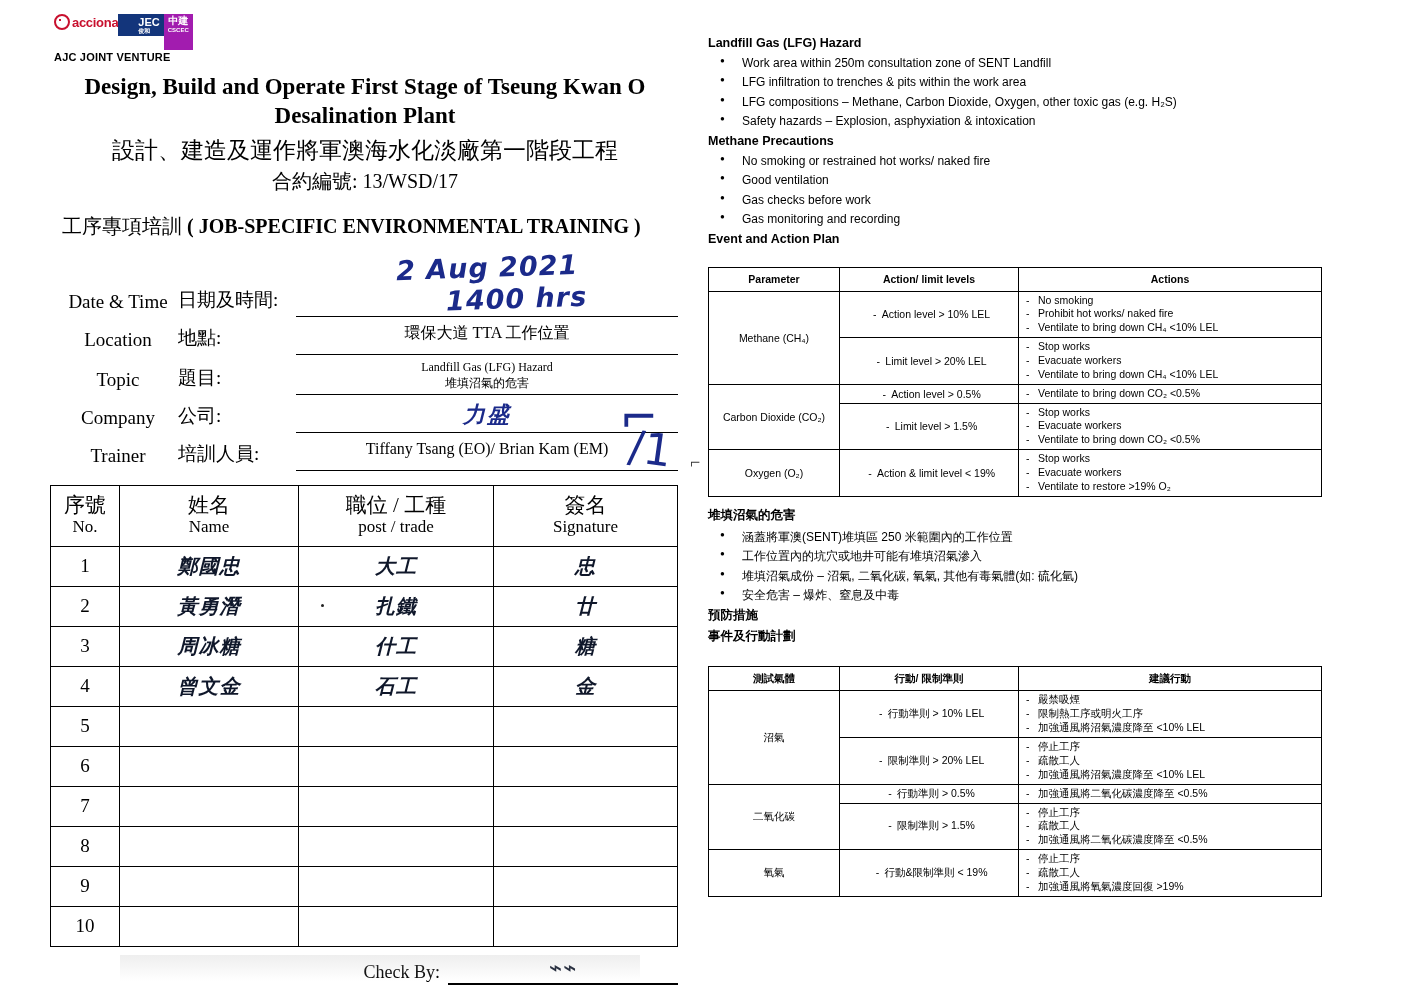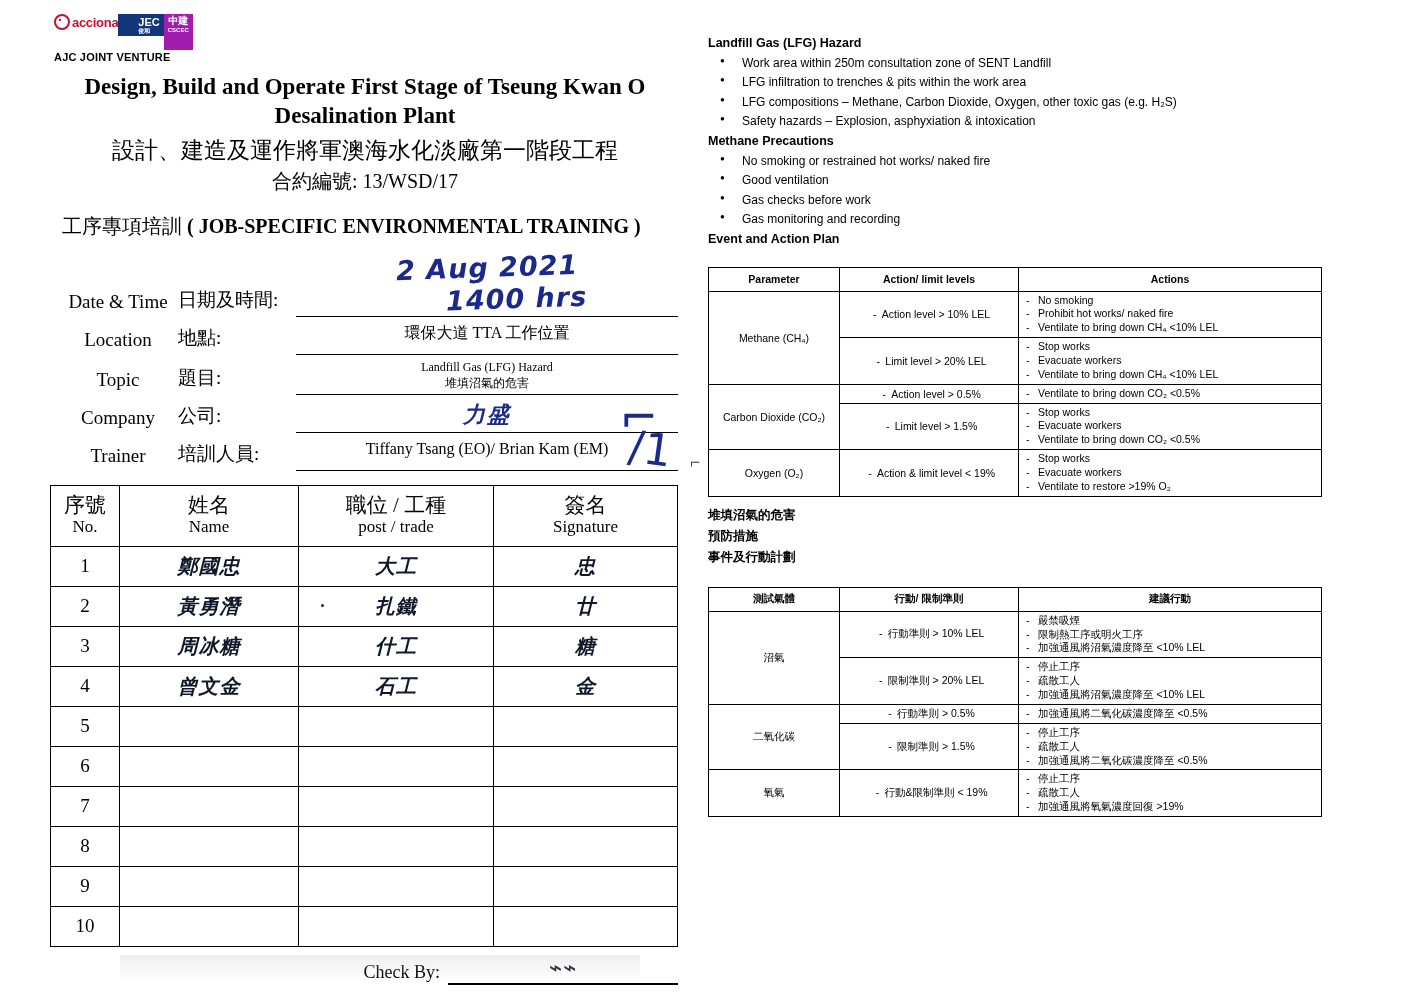--- a/index.html
+++ b/index.html
@@ -561,20 +561,26 @@
                 <li>Evacuate workers</li>
                 <li>Ventilate to restore &gt;19% O₂</li>
               </ul>
             </td>
           </tr>
         </tbody>
       </table>
 
     <div class="zh-block">
       <div class="r-head">堆填沼氣的危害</div>
+      <ul class="bullets zh">
+          <li>涵蓋將軍澳(SENT)堆填區 250 米範圍內的工作位置</li>
+          <li>工作位置內的坑穴或地井可能有堆填沼氣滲入</li>
+          <li>堆填沼氣成份 – 沼氣, 二氧化碳, 氧氣, 其他有毒氣體(如: 硫化氫)</li>
+          <li>安全危害 – 爆炸、窒息及中毒</li>
+        </ul>
 
       <div class="r-head">預防措施</div>
 
       <div class="r-head">事件及行動計劃</div>
       <table class="act">
           <thead>
             <tr>
               <th style="width: 124px;">測試氣體</th>
               <th style="width: 172px;">行動/ 限制準則</th>
               <th>建議行動</th>

